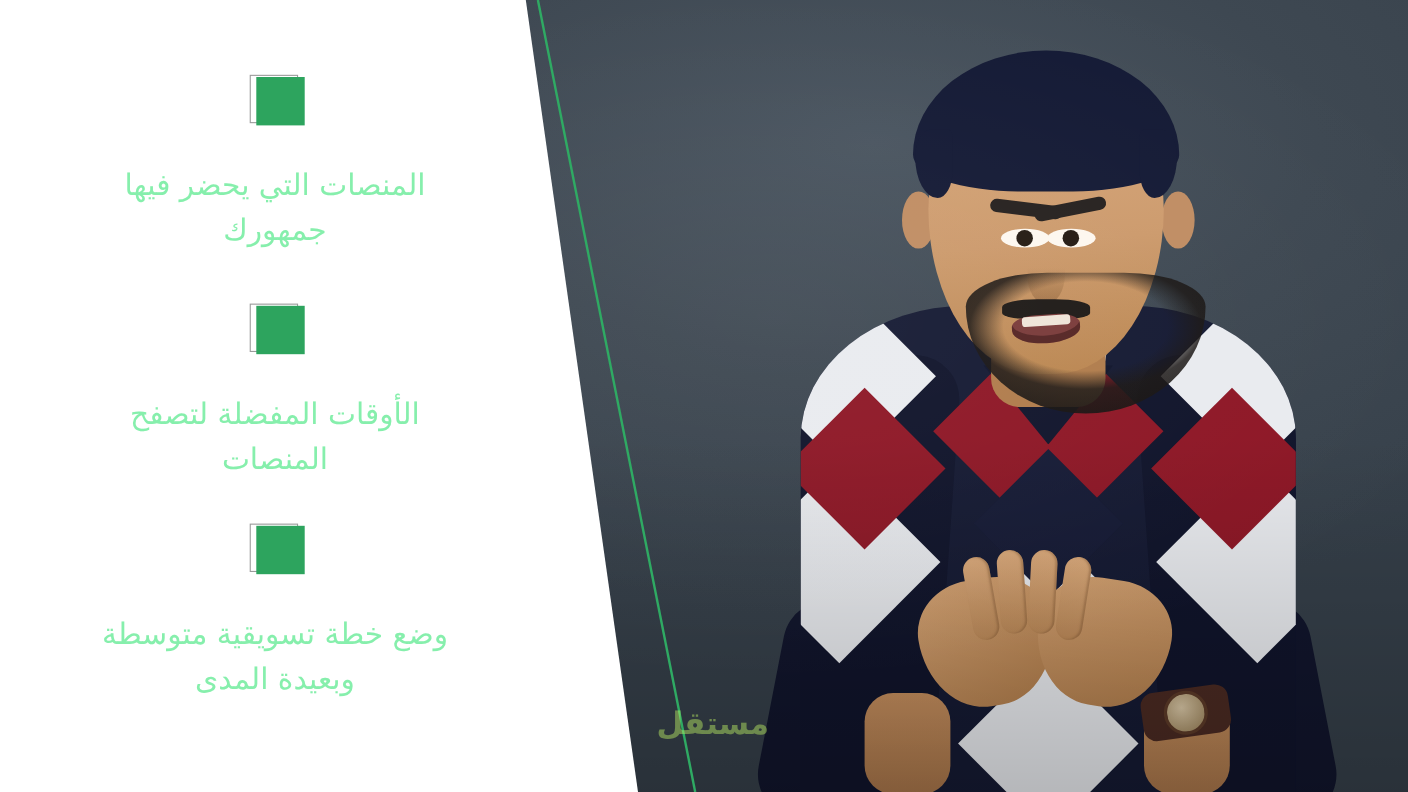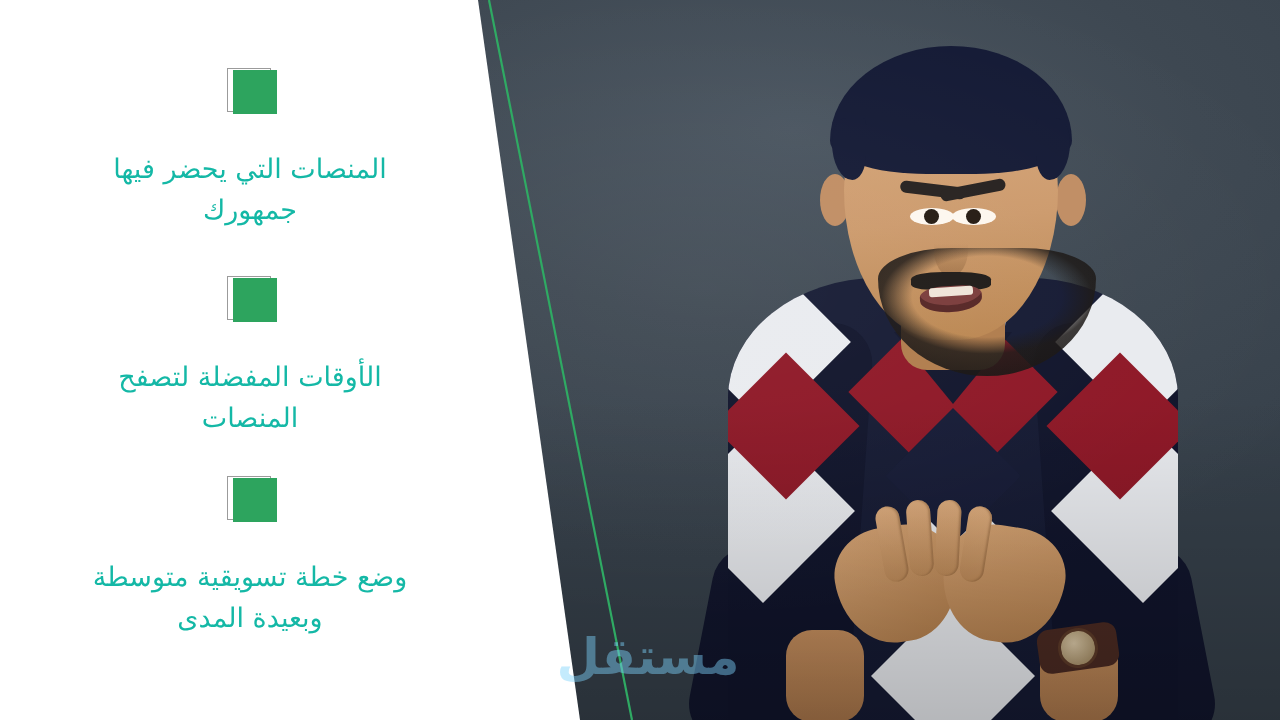--- a/index.html
+++ b/index.html
@@ -243,43 +243,44 @@
   .marker .fill {
     position:absolute; left:6px; top:2px;
     width: 44px; height: 44px;
     background: #2da45e;
   }
 
   .bullet-text {
     font-size: 27px;
     line-height: 1.52;
     font-weight: 300;
-    color: #14b8a6;
+    color: #86efac;
     letter-spacing: .2px;
     padding: 0 42px;
     white-space: pre-line;
   }
   .bullet-block.b3 .bullet-text { padding: 0 24px; }
 
   
   .watermark {
     position: absolute;
     left: 548px; top: 632px;
     width: 200px;
     text-align: center;
     z-index: 7;
     pointer-events: none;
     opacity: .45;
   }
   .wm-ar {
-    font-size: 50px;
+    font-size: 28px;
     font-weight: 700;
-    color: #7dd3fc;
+    color: #bef264;
     line-height: 1;
     direction: rtl;
+    margin-top: 12px;
   }
   .wm-en {
     margin-top: 6px;
     font-size: 26px;
     font-weight: 400;
     color: #a9acb1;
     letter-spacing: .5px;
     line-height: 1;
   }
 </style>

